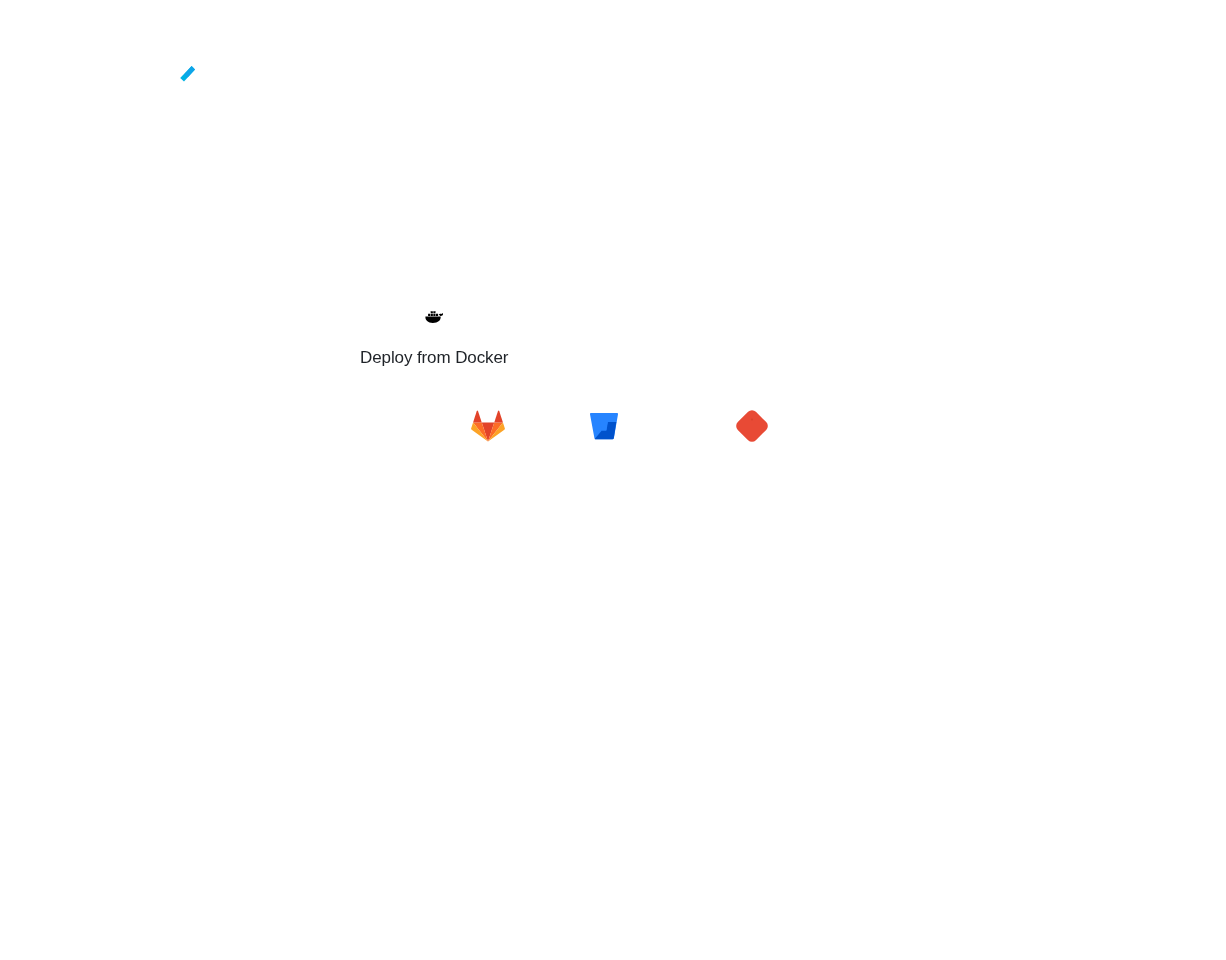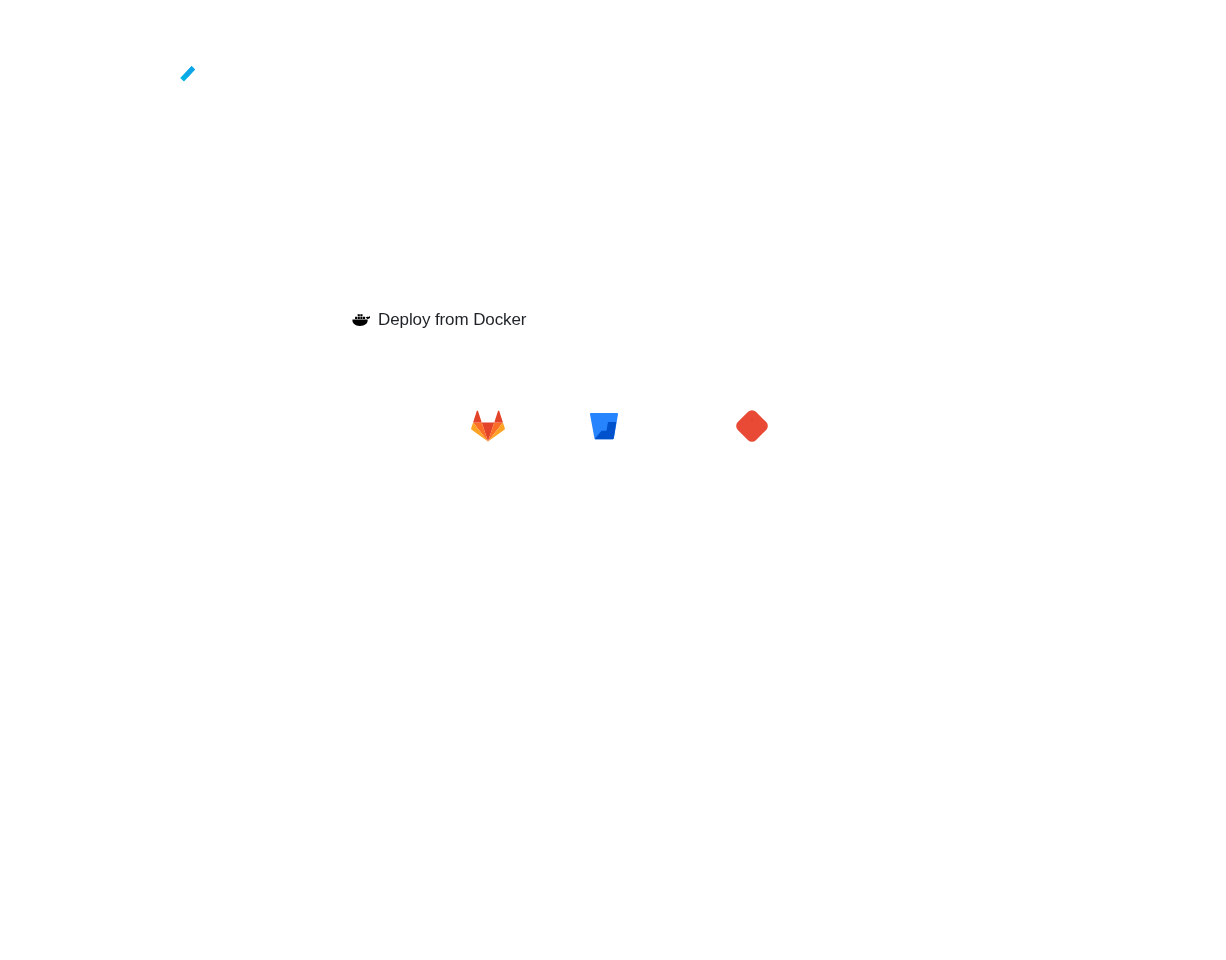--- a/index.html
+++ b/index.html
@@ -29,31 +29,32 @@
     left: 178px;
     top: 64px;
     width: 18px;
     height: 22px;
     display: block;
   }
 
   
   .deploy-option {
     position: absolute;
-    left: 352px;
+    left: 360px;
     top: 308px;
     display: flex;
     align-items: center;
-    gap: 8px;
+    gap: 20px;
     cursor: pointer;
     background: transparent;
     border: 0;
     padding: 0;
     margin: 0;
     line-height: 1;
+    flex-direction: column;
   }
   .deploy-option .docker-icon {
     width: 18px;
     height: 18px;
     flex: 0 0 auto;
     display: block;
   }
   .deploy-option .deploy-label {
     font-size: 17px;
     line-height: 24px;

